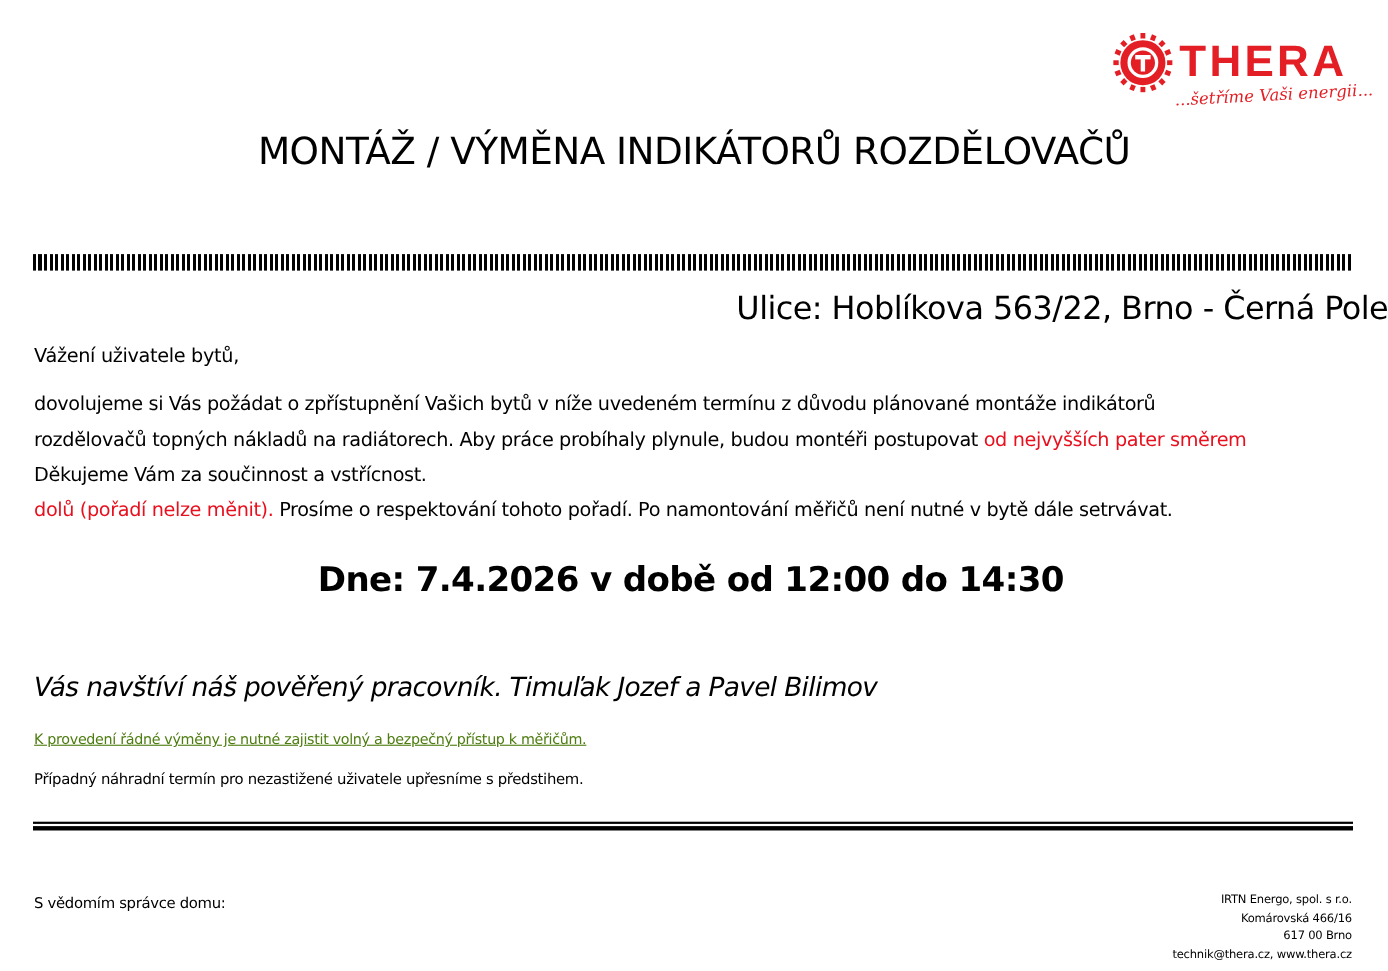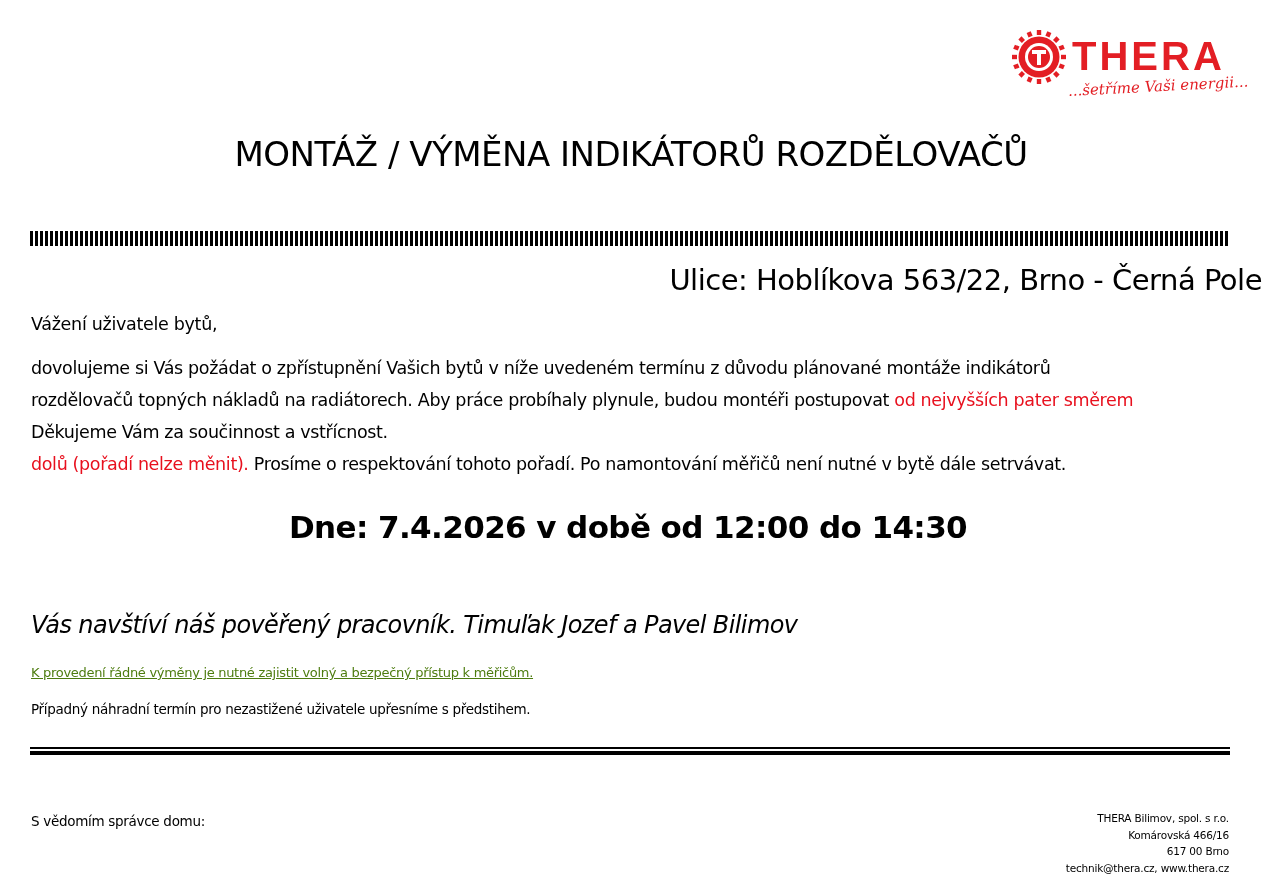--- a/index.html
+++ b/index.html
@@ -48,21 +48,21 @@
       font-style: italic;
       font-size: 15px;
       color: #e31e24;
       white-space: nowrap;
       transform: rotate(-3deg);
       transform-origin: left center;
     }
     .title {
       position: absolute;
       left: 0;
-      top: 128px;
+      top: 112px;
       width: 1262px;
       text-align: center;
       font-family: "DejaVu Sans", sans-serif;
       font-size: 34px;
       line-height: 52px;
       font-weight: normal;
       letter-spacing: -0.5px;
     }
     .title .line { display: block; }
     .dash-bar {
@@ -243,17 +243,17 @@
 <div class="note-blue">K provedení řádné výměny je nutné zajistit volný a bezpečný přístup k měřičům.</div>
 
 <div class="note-black">Případný náhradní termín pro nezastižené uživatele upřesníme s předstihem.</div>
 
 <div class="rule-thin"></div>
 <div class="rule-thick"></div>
 
 <div class="admin-ack">S vědomím správce domu:</div>
 
 <div class="company">
-  <span class="line">THERA Bilimov, spol. s r.o.</span>
+  <span class="line">IRTN Energo, spol. s r.o.</span>
   <span class="line">Komárovská 466/16</span>
   <span class="line">617 00 Brno</span>
   <span class="line">technik@thera.cz, www.thera.cz</span>
 </div>
 
 </body></html>

